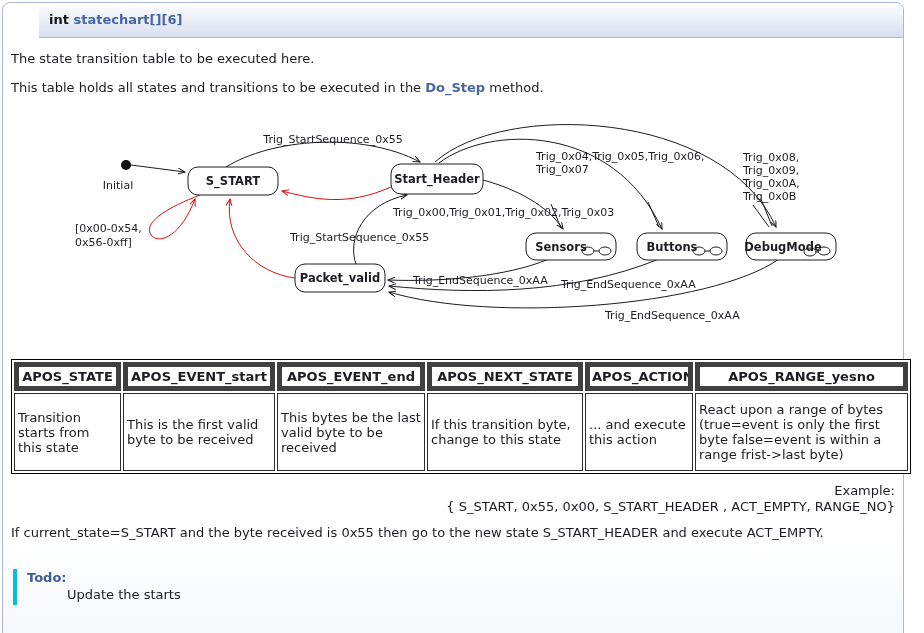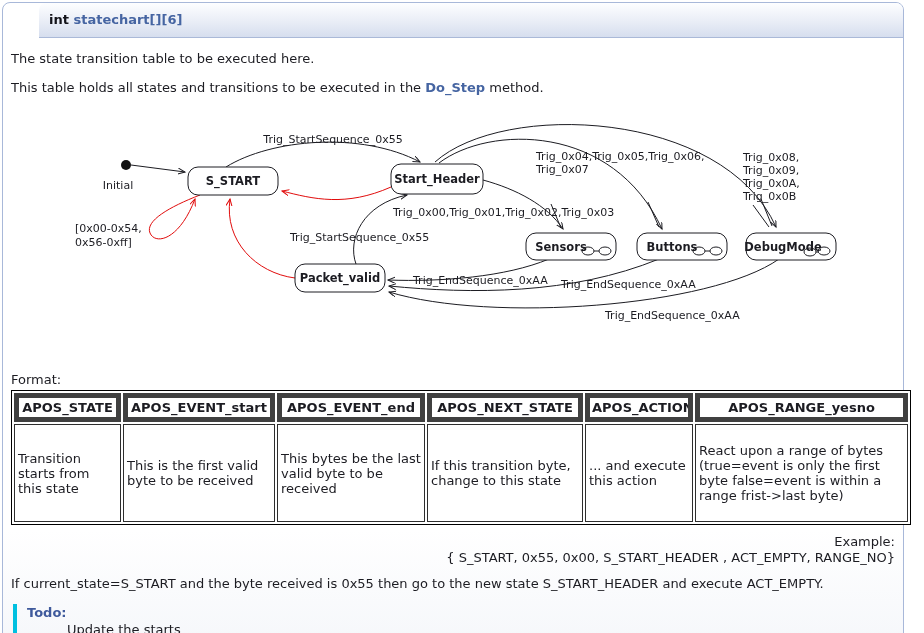--- a/index.html
+++ b/index.html
@@ -32,26 +32,26 @@
   table.fmt{
     border-collapse:separate;border-spacing:2px;
     border:1px solid #000;table-layout:fixed;width:898px;background:#fff;
   }
   table.fmt th{
     border:5px solid #404040;font-size:13px;font-weight:bold;text-align:center;
     padding:2px 2px;white-space:nowrap;overflow:hidden;
   }
   table.fmt td{
     border:1px solid #2e2e2e;font-size:13px;vertical-align:middle;
-    padding:18px 3px;height:58px;line-height:15px;
+    padding:8px 3px;height:58px;line-height:15px;
   }
   .example{margin:9px 0 0 0;line-height:16px;text-align:right;}
   .explain{margin:10px 0 12px 0;line-height:16px;}
   dl.todo{
-    margin:12px 0 0 2px;padding:1px 0 3px 10px;
+    margin:28px 0 0 2px;padding:1px 0 3px 10px;
     border-left:4px solid #00C0E0;
   }
   dl.todo dt{font-weight:bold;color:#3f5a9c;line-height:15px;}
   dl.todo dd{margin:2px 0 0 40px;line-height:15px;color:#1c1c22;}
 </style>
 </head>
 <body>
 
 <div class="frame">
   <div class="titlebar">
@@ -142,21 +142,20 @@
       <text x="732" y="86">Trig_0x0A,</text>
       <text x="732" y="99">Trig_0x0B</text>
       <text x="64" y="131">[0x00-0x54,</text>
       <text x="64" y="145">0x56-0xff]</text>
       <text x="279" y="140">Trig_StartSequence_0x55</text>
       <text x="402" y="183">Trig_EndSequence_0xAA</text>
       <text x="550" y="187">Trig_EndSequence_0xAA</text>
       <text x="594" y="218">Trig_EndSequence_0xAA</text>
     </svg>
 
-    <div class="fmt-label">Format:</div>
 
     <table class="fmt">
       <colgroup>
         <col style="width:107px">
           <col style="width:152px">
           <col style="width:148px">
         <col style="width:156px">
           <col style="width:108px">
           <col style="width:213px">
       </colgroup>

